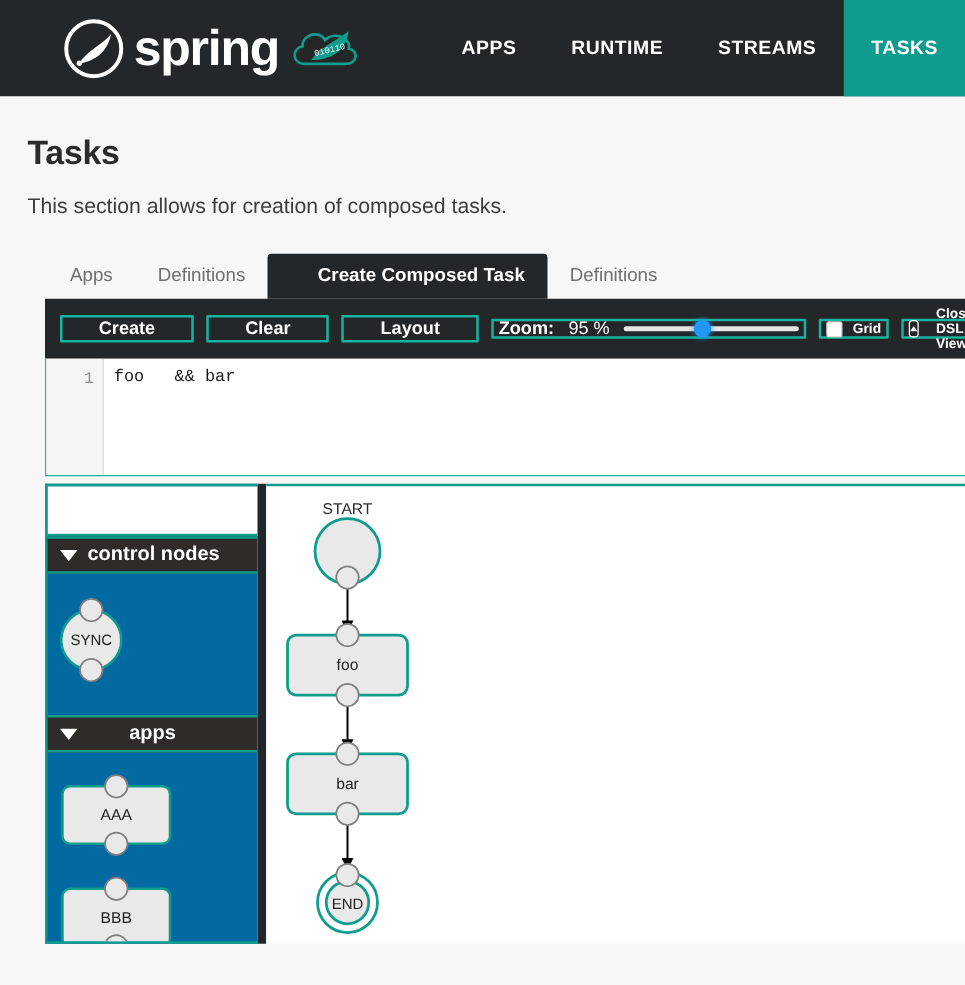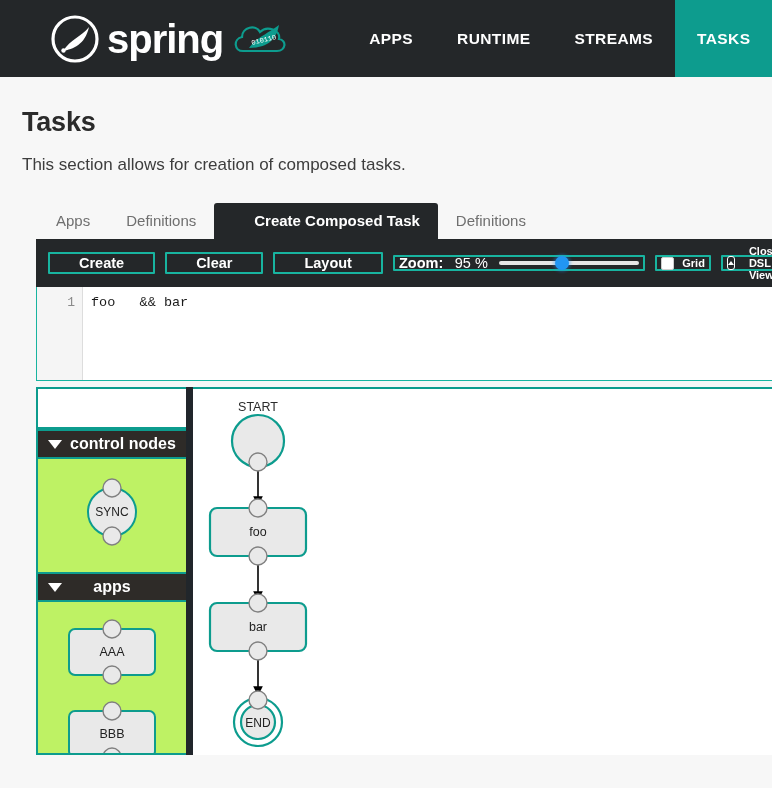--- a/index.html
+++ b/index.html
@@ -206,24 +206,24 @@
   }
 
   
   .graph-area {
     margin-top: 6px;
     display: flex;
     height: 368px;
     position: relative;
   }
   .palette {
-    width: 150px;
+    width: 170px;
     border: 2px solid #0d9c8e;
     border-right: none;
-    background: #bef264;
+    background: #0369a1;
     flex: none;
     overflow: hidden;
     position: relative;
   }
   .palette-filter {
     height: 40px;
     border-bottom: 2px solid #0d9c8e;
     background: #ffffff;
   }
   .pal-group {
@@ -244,21 +244,21 @@
   .pal-group.centered .pg-label { flex: 1; text-align: center; padding-right: 22px; }
   .caret {
     width: 0; height: 0;
     border-left: 7px solid transparent;
     border-right: 7px solid transparent;
     border-top: 9px solid #ffffff;
     flex: none;
   }
   .pal-body { padding: 8px 0; }
   .node-slot {
-    display: flex; justify-content: center;
+    display: flex; 
     position: relative;
     margin: 9px 0 16px 0;
     text-decoration: underline;
   }
 
   .scrollbar {
     width: 7px;
     background: #21262b;
     flex: none;
   }

